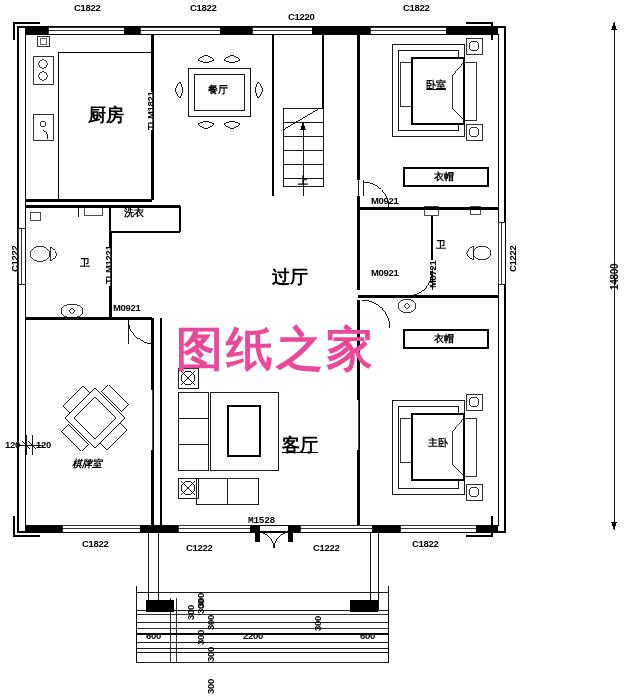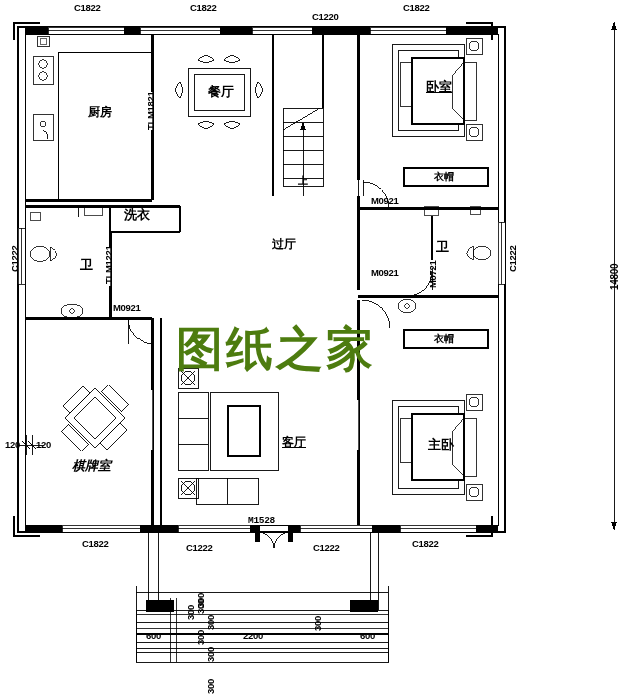--- a/index.html
+++ b/index.html
@@ -10,29 +10,29 @@
   }
   #plan{position:absolute;left:0;top:0;width:640px;height:696px;}
   .lbl{
     position:absolute;
     font-family:"Liberation Sans","DejaVu Sans",sans-serif;
     color:#000;white-space:nowrap;line-height:1;
     user-select:none;
   }
   .dim{font-size:9.5px;letter-spacing:-0.3px;font-weight:600;}
   .dim-v{transform-origin:left top;transform:rotate(-90deg);}
-  .room{font-size:12px;font-weight:700;font-family:"DejaVu Sans",sans-serif;}
-  .room-sm{font-size:13px;font-weight:700;font-family:"DejaVu Sans",sans-serif;}
+  .room{font-size:18px;font-weight:700;font-family:"DejaVu Sans",sans-serif;}
+  .room-sm{font-size:10px;font-weight:700;font-family:"DejaVu Sans",sans-serif;}
   .room-xs{font-size:10px;font-weight:700;font-family:"DejaVu Sans",sans-serif;}
   .updir{font-size:10px;font-weight:700;font-family:"DejaVu Sans",sans-serif;}
   .wm{
     position:absolute;
     font-family:"DejaVu Sans",sans-serif;
     font-size:47px;font-weight:700;
-    color:#4d7c0f;
+    color:#ec4899;
     letter-spacing:3px;
     white-space:nowrap;
     pointer-events:none;
   }
 </style>
 </head>
 <body>
 
 <svg id="plan" viewBox="0 0 640 696">
   <g fill="none" stroke="#000" stroke-width="1" shape-rendering="crispEdges">
@@ -317,21 +317,21 @@
       <line x1="170" y1="598" x2="170" y2="662"></line>
       <line x1="176" y1="598" x2="176" y2="662"></line>
       <line x1="136" y1="628" x2="388" y2="628"></line>
     </g>
 
   </g>
 </svg>
 
 <div class="lbl dim" style="left:74px;top:3px;">C1822</div>
 <div class="lbl dim" style="left:190px;top:3px;">C1822</div>
-<div class="lbl dim" style="left:312px;top:12px;">C1220</div>
+<div class="lbl dim" style="left:288px;top:12px;">C1220</div>
 <div class="lbl dim" style="left:403px;top:3px;">C1822</div>
 
 <div class="lbl dim" style="left:82px;top:539px;">C1822</div>
 <div class="lbl dim" style="left:186px;top:543px;">C1222</div>
 <div class="lbl dim" style="left:313px;top:543px;">C1222</div>
 <div class="lbl dim" style="left:412px;top:539px;">C1822</div>
 
 <div class="lbl dim" style="left:248px;top:516px;font-family:Liberation Mono, monospace;">M1528</div>
 
 <div class="lbl dim dim-v" style="left:10px;top:272px;">C1222</div>
@@ -343,21 +343,21 @@
 <div class="lbl dim" style="left:113px;top:303px;">M0921</div>
 <div class="lbl dim" style="left:371px;top:196px;">M0921</div>
 <div class="lbl dim" style="left:371px;top:268px;">M0921</div>
 <div class="lbl dim dim-v" style="left:428px;top:288px;">M0721</div>
 
 <div class="lbl room" style="left:88px;top:106px;">厨房</div>
 <div class="lbl room-sm" style="left:208px;top:85px;">餐厅</div>
 <div class="lbl room-sm" style="left:426px;top:80px;text-decoration:underline;">卧室</div>
 <div class="lbl room-sm" style="left:124px;top:209px;font-family:Liberation Mono, monospace;">洗衣</div>
 <div class="lbl room-sm" style="left:80px;top:258px;">卫</div>
-<div class="lbl room" style="left:272px;top:238px;">过厅</div>
+<div class="lbl room" style="left:272px;top:268px;">过厅</div>
 <div class="lbl room-sm" style="left:436px;top:240px;">卫</div>
 <div class="lbl room-xs" style="left:434px;top:172px;">衣帽</div>
 <div class="lbl room-xs" style="left:434px;top:334px;">衣帽</div>
 <div class="lbl room-sm" style="left:72px;top:459px;font-style:italic;">棋牌室</div>
 <div class="lbl room" style="left:282px;top:436px;text-decoration:underline;">客厅</div>
 <div class="lbl room-sm" style="left:428px;top:438px;">主卧</div>
 
 <div class="lbl updir" style="left:298px;top:176px;">上</div>
 
 <div class="lbl dim" style="left:5px;top:440px;">120</div>

